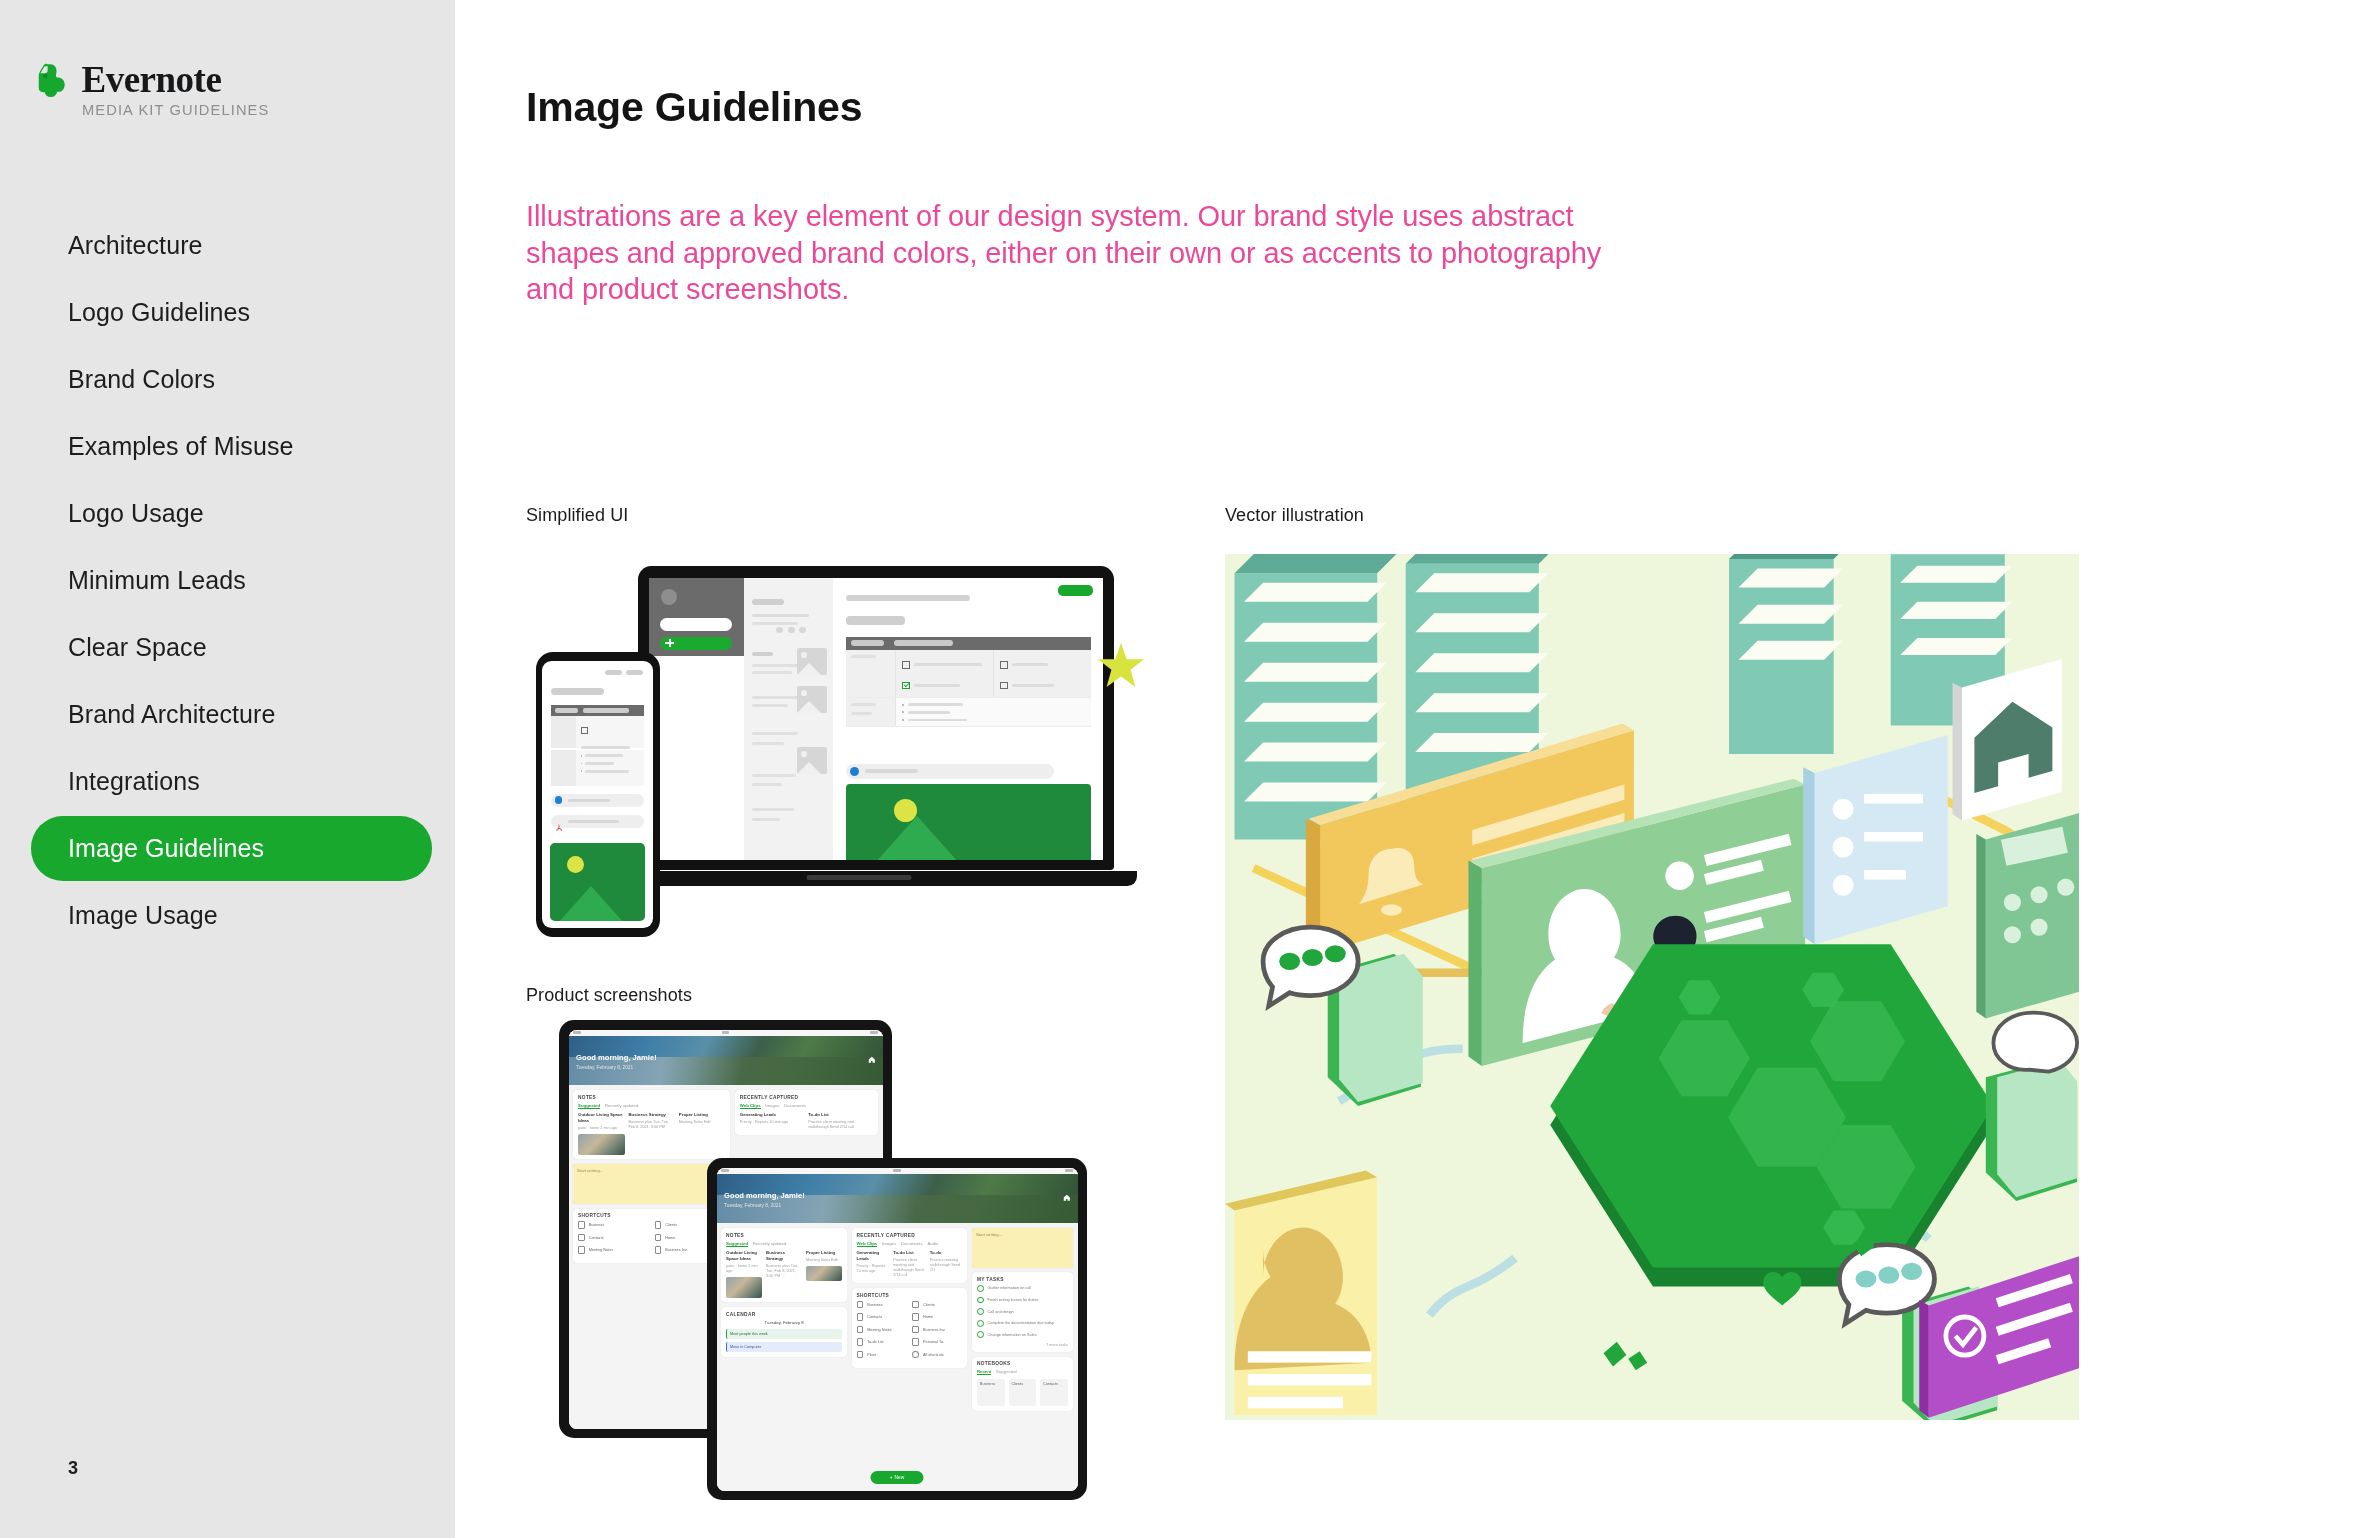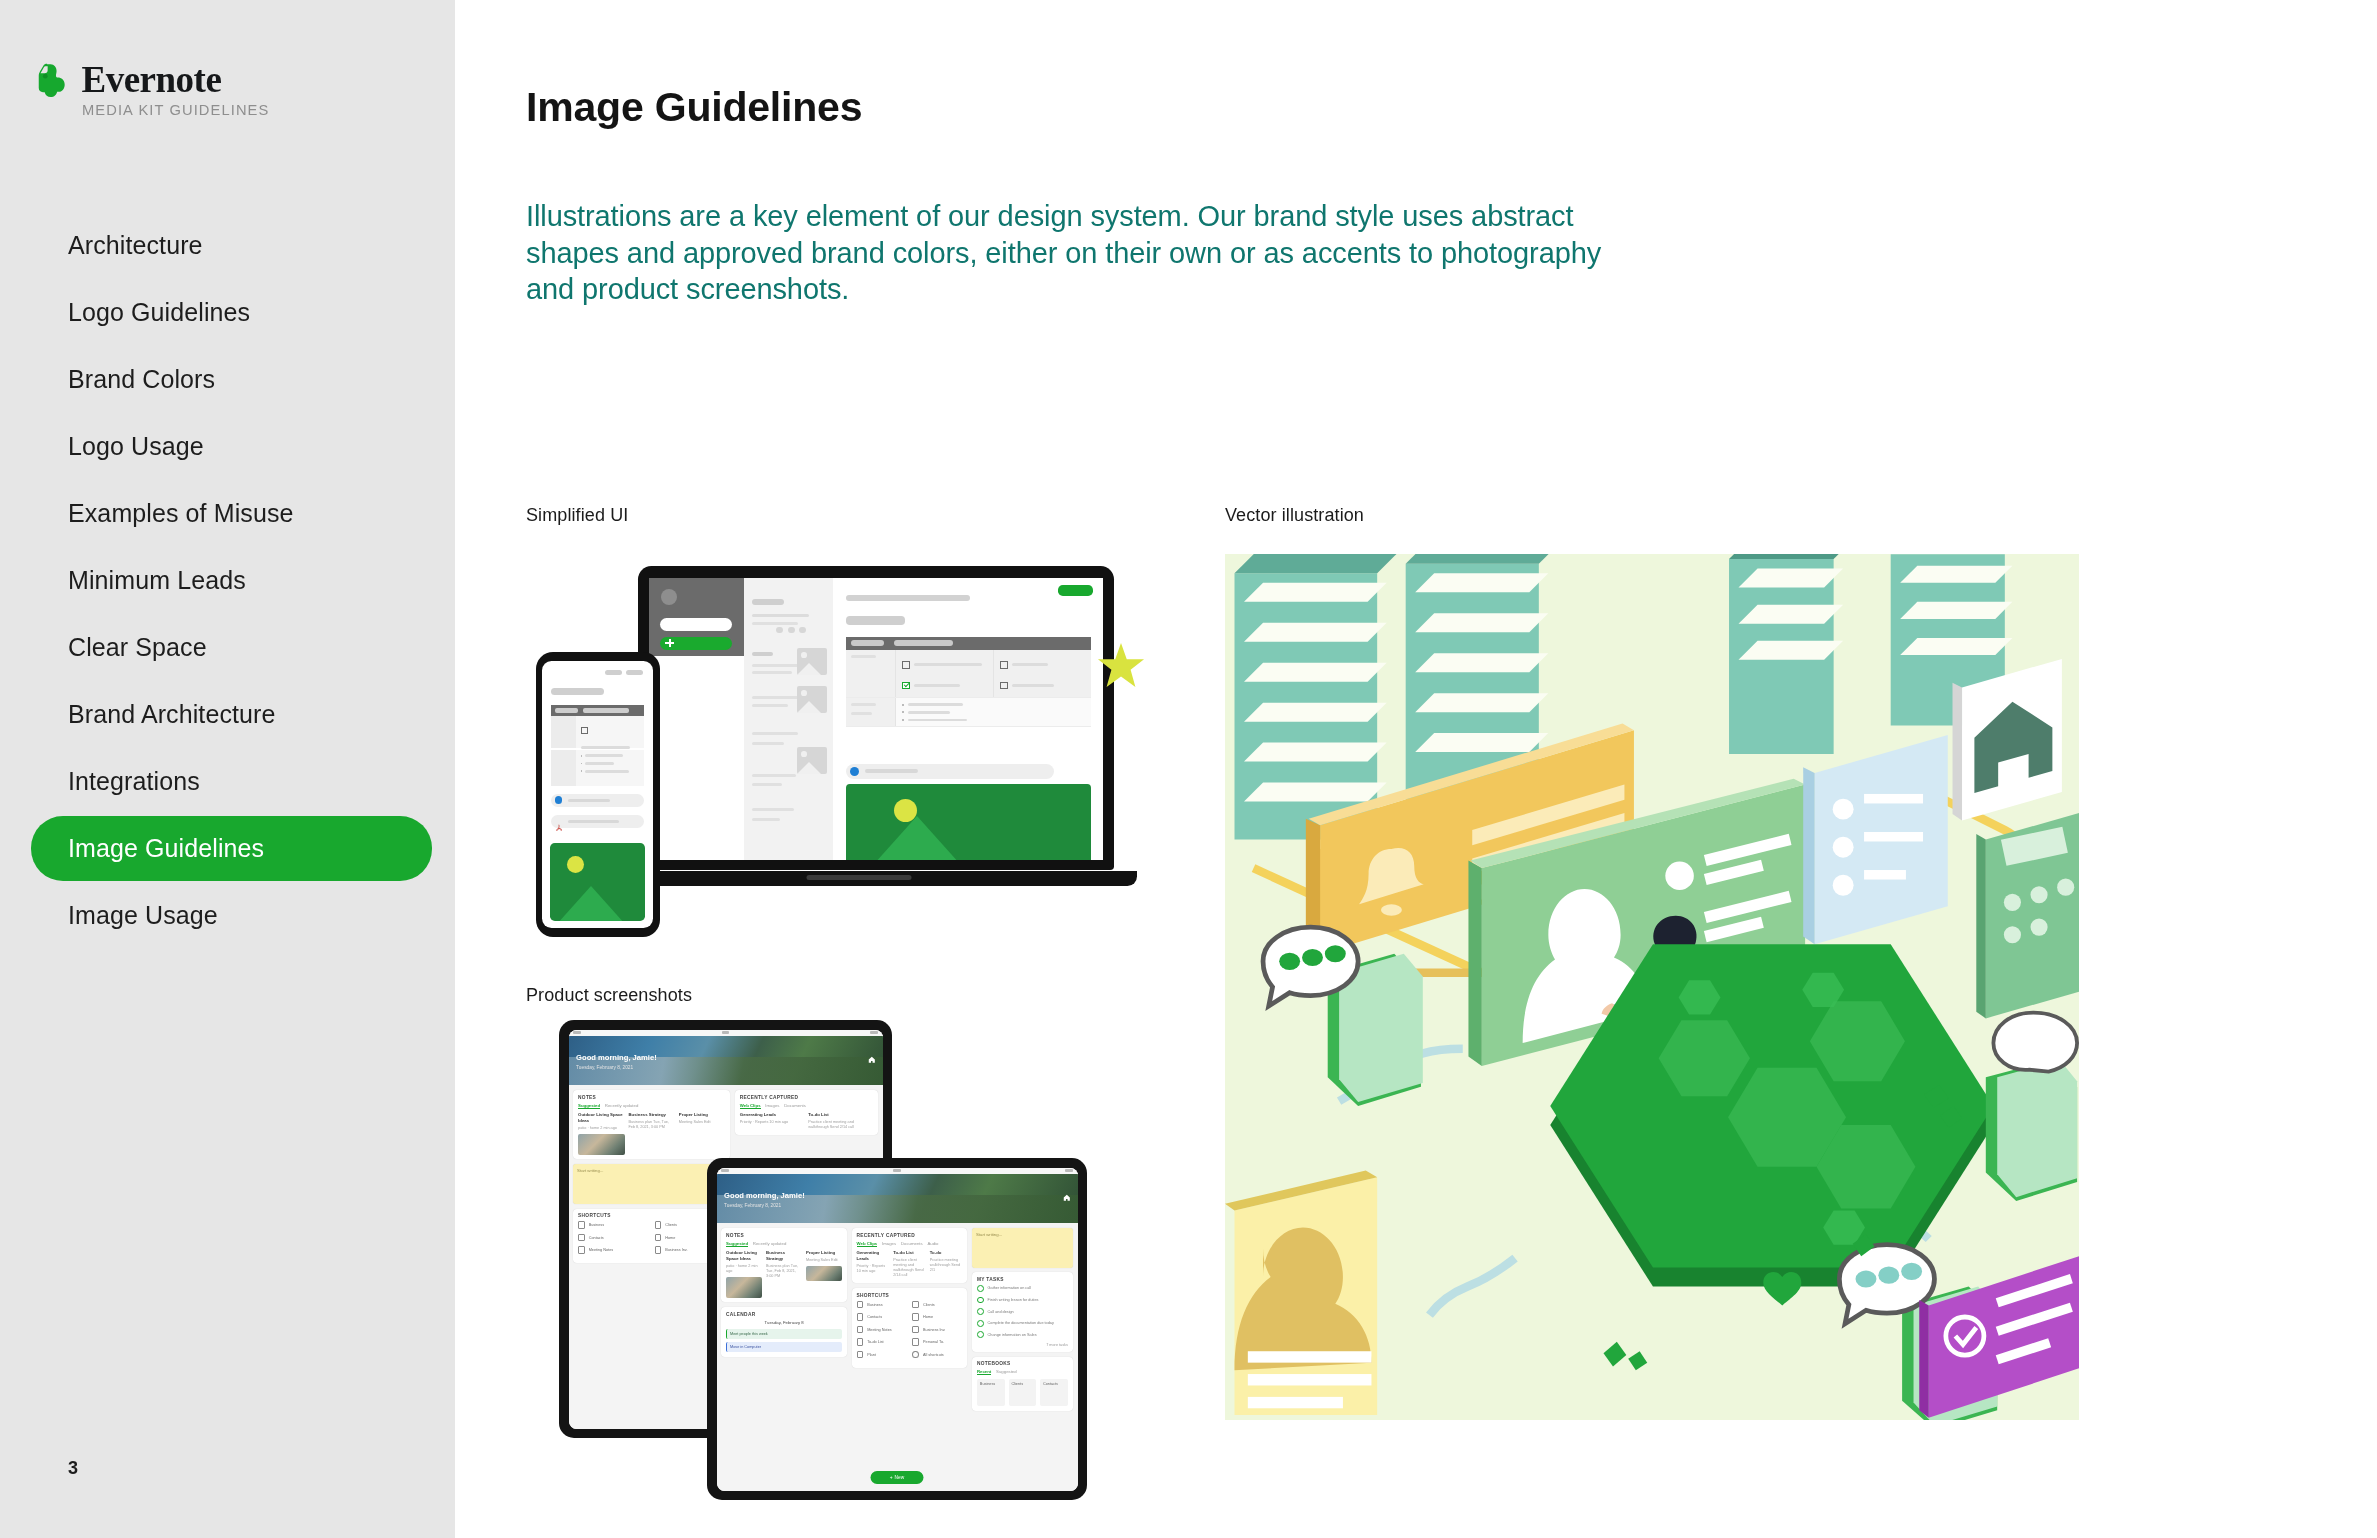--- a/index.html
+++ b/index.html
@@ -56,21 +56,21 @@
   
   #main{position:absolute;left:455px;top:0;width:1923px;height:1539px;background:#fff;}
 
   #page-title{
     position:absolute;left:71px;top:57px;
     font-size:41px;font-weight:bold;color:#141414;
     letter-spacing:-0.2px;
   }
   .para{
     position:absolute;left:71px;width:1113px;
-    font-size:29px;line-height:1.26;color:#0f766e;letter-spacing:-0.1px;
+    font-size:29px;line-height:1.26;color:#ec4899;letter-spacing:-0.1px;
   }
   #para-1{top:169px;}
   #para-2{top:321px;}
 
   .caption{
     position:absolute;font-size:18px;color:#1b1b1b;letter-spacing:0.1px;
   }
   #cap-simplified{left:71px;top:505px;}
   #cap-vector{left:770px;top:505px;}
   #cap-product{left:71px;top:985px;}
@@ -209,24 +209,24 @@
     <div class="nav-item">
         <span class="nav-label">Architecture</span>
       </div>
     <div class="nav-item">
         <span class="nav-label">Logo Guidelines</span>
       </div>
     <div class="nav-item">
         <span class="nav-label">Brand Colors</span>
       </div>
     <div class="nav-item">
+        <span class="nav-label">Examples of Misuse</span>
+      </div>
+    <div class="nav-item">
         <span class="nav-label">Logo Usage</span>
-      </div>
-    <div class="nav-item">
-        <span class="nav-label">Examples of Misuse</span>
       </div>
     <div class="nav-item">
         <span class="nav-label">Minimum Leads</span>
       </div>
     <div class="nav-item">
         <span class="nav-label">Clear Space</span>
       </div>
     <div class="nav-item">
         <span class="nav-label">Brand Architecture</span>
       </div>

